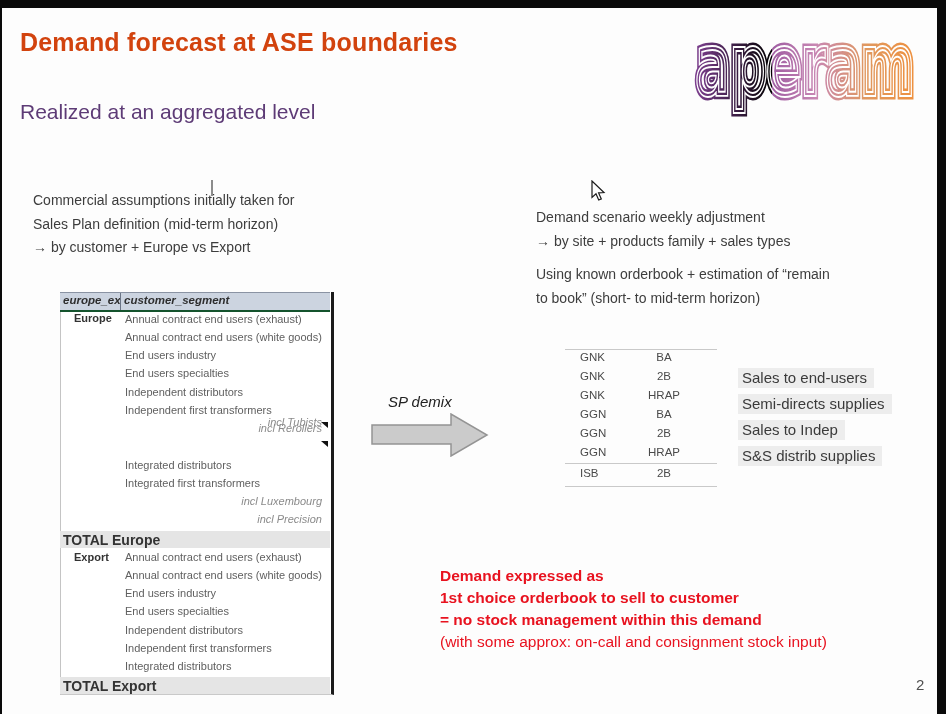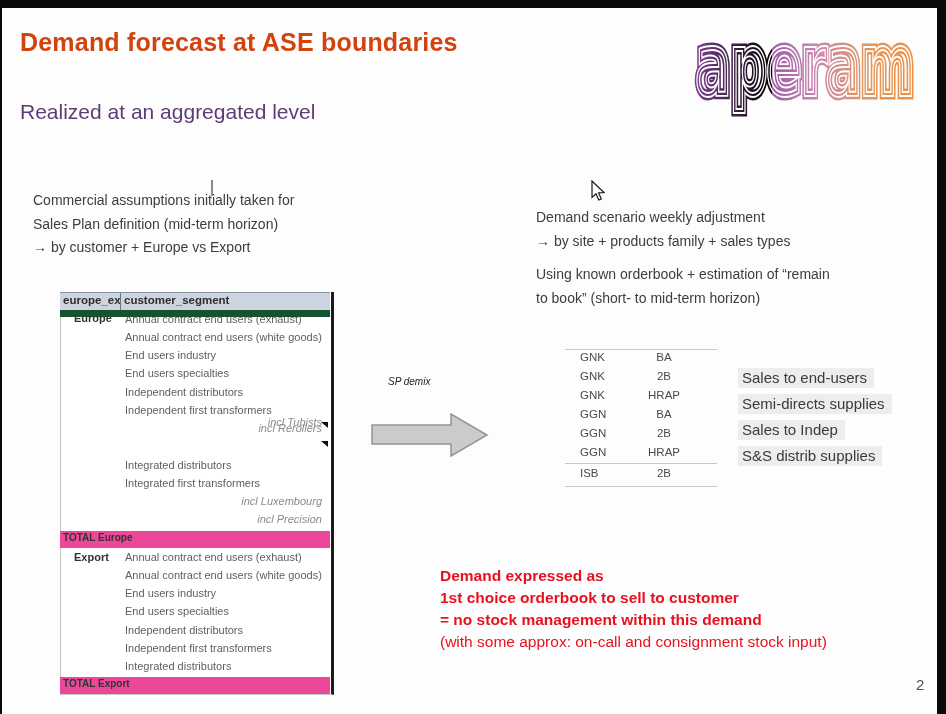--- a/index.html
+++ b/index.html
@@ -18,35 +18,35 @@
   .left-para{left:33px;top:189px;}
   .right-para1{left:536px;top:206px;}
   .right-para2{left:536px;top:263px;}
 
   .caret{left:211px;top:180px;width:2px;height:16px;background:#787878;opacity:.85;}
 
   
   .tbl-body{left:60px;top:292px;width:270px;height:402px;background:#fff;
             border-left:1px solid #c4c4c4;border-right:3px solid #1b1b1b;border-bottom:1px solid #c9c9c9;}
   .tbl-head{left:60px;top:292px;width:270px;height:17px;background:#ccd4e0;
-            border-top:1px solid #8a93a3;border-bottom:7px solid #14532d;z-index:5;}
+            border-top:1px solid #8a93a3;border-bottom:2px solid #14532d;z-index:5;font-style:italic;}
   .tbl-head span{position:absolute;top:1px;font-size:11.5px;font-weight:bold;color:#2e2e2e;white-space:nowrap;}
   .hd1{left:3px;} .hd2{left:64px;}
   .hd-div{position:absolute;left:60px;top:0;width:1px;height:17px;background:#6b7586;}
   .trow{position:absolute;font-size:11px;color:#5f5f5f;white-space:nowrap;z-index:4;}
   .trow.seg{left:125px;}
   .trow.incl{left:60px;width:262px;text-align:right;font-style:italic;color:#8b8b8b;}
   .trow.group{left:74px;font-weight:bold;color:#333;}
-  .total-row{left:60px;top:0;width:270px;height:17px;background:#ec4899;z-index:4;
-             font-size:10px;font-weight:bold;color:#333;}
+  .total-row{left:60px;top:0;width:270px;height:17px;background:#e5e5e5;z-index:4;
+             font-size:14px;font-weight:bold;color:#333;}
   .total-row span{position:absolute;left:3px;top:1px;white-space:nowrap;}
   .marker{width:0;height:0;border-top:6px solid #111;border-left:7px solid transparent;z-index:6;}
 
   
-  .spdemix-label{left:388px;top:376px;font-size:10px;font-style:italic;color:#222;white-space:nowrap;}
+  .spdemix-label{left:388px;top:393px;font-size:15px;font-style:italic;color:#222;white-space:nowrap;}
   .sp-arrow{left:371px;top:413px;}
 
   
   .sline{background:#c9c9c9;height:1px;width:152px;left:565px;}
   .srow-site{left:580px;font-size:11.5px;color:#4a4a4a;white-space:nowrap;}
   .srow-type{left:628px;width:72px;text-align:center;font-size:11.5px;color:#4a4a4a;white-space:nowrap;}
   .slabel{left:738px;font-size:15px;color:#3a3a3a;background:#ededed;padding:1px 7px 2px 4px;white-space:nowrap;}
 
   
   .red-note{left:440px;top:565px;font-size:15.5px;line-height:22px;color:#e8121f;white-space:nowrap;}

